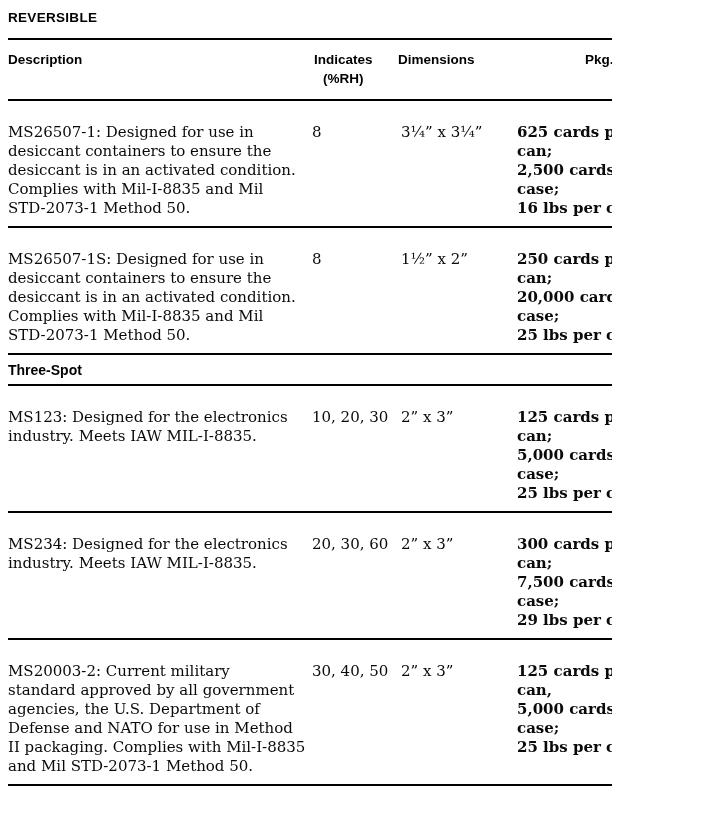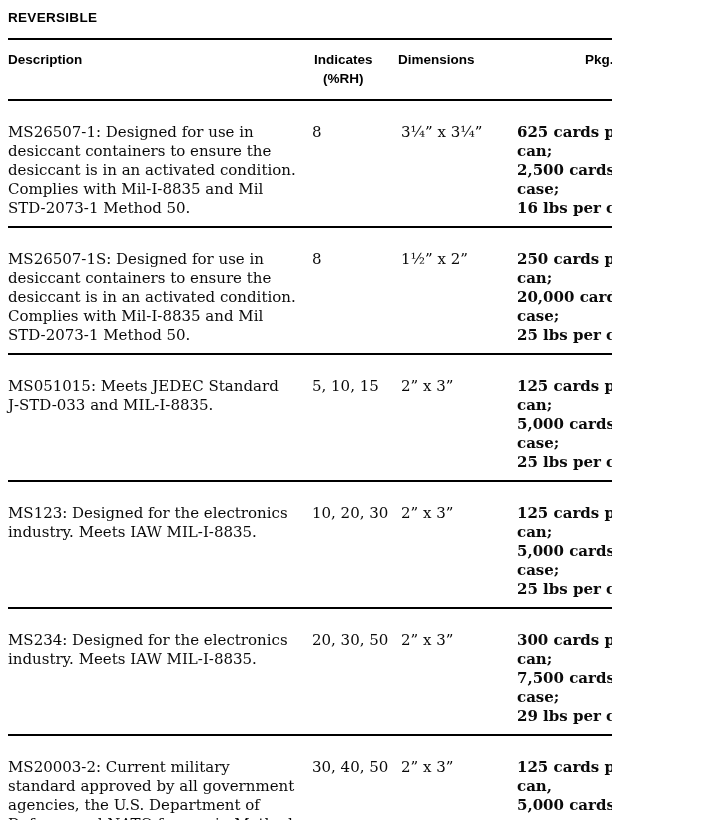--- a/index.html
+++ b/index.html
@@ -112,46 +112,40 @@
 desiccant is in an activated condition.
 Complies with Mil-I-8835 and Mil
 STD-2073-1 Method 50.</td>
         <td class="data cell-ind">8</td>
         <td class="data cell-dim">1½” x 2”</td>
         <td class="data cell-pkg">250 cards per liter can;
 20,000 cards per case;
 25 lbs per case</td>
       </tr>
 
+      <tr class="section-row">
+        <td colspan="4">Three-Spot</td>
+      </tr>
 
 
-      <tr>
-        <td class="data cell-desc">MS051015: Meets JEDEC Standard
-J-STD-033 and MIL-I-8835.</td>
-        <td class="data cell-ind">5, 10, 15</td>
-        <td class="data cell-dim">2” x 3”</td>
-        <td class="data cell-pkg">125 cards per liter can;
-5,000 cards per case;
-25 lbs per case</td>
-      </tr>
 
       <tr>
         <td class="data cell-desc">MS123: Designed for the electronics
 industry. Meets IAW MIL-I-8835.</td>
         <td class="data cell-ind">10, 20, 30</td>
         <td class="data cell-dim">2” x 3”</td>
         <td class="data cell-pkg">125 cards per liter can;
 5,000 cards per case;
 25 lbs per case</td>
       </tr>
 
       <tr>
         <td class="data cell-desc">MS234: Designed for the electronics
 industry. Meets IAW MIL-I-8835.</td>
-        <td class="data cell-ind">20, 30, 50</td>
+        <td class="data cell-ind">20, 30, 60</td>
         <td class="data cell-dim">2” x 3”</td>
         <td class="data cell-pkg">300 cards per liter can;
 7,500 cards per case;
 29 lbs per case</td>
       </tr>
 
       <tr>
         <td class="data cell-desc">MS20003-2: Current military
 standard approved by all government
 agencies, the U.S. Department of

